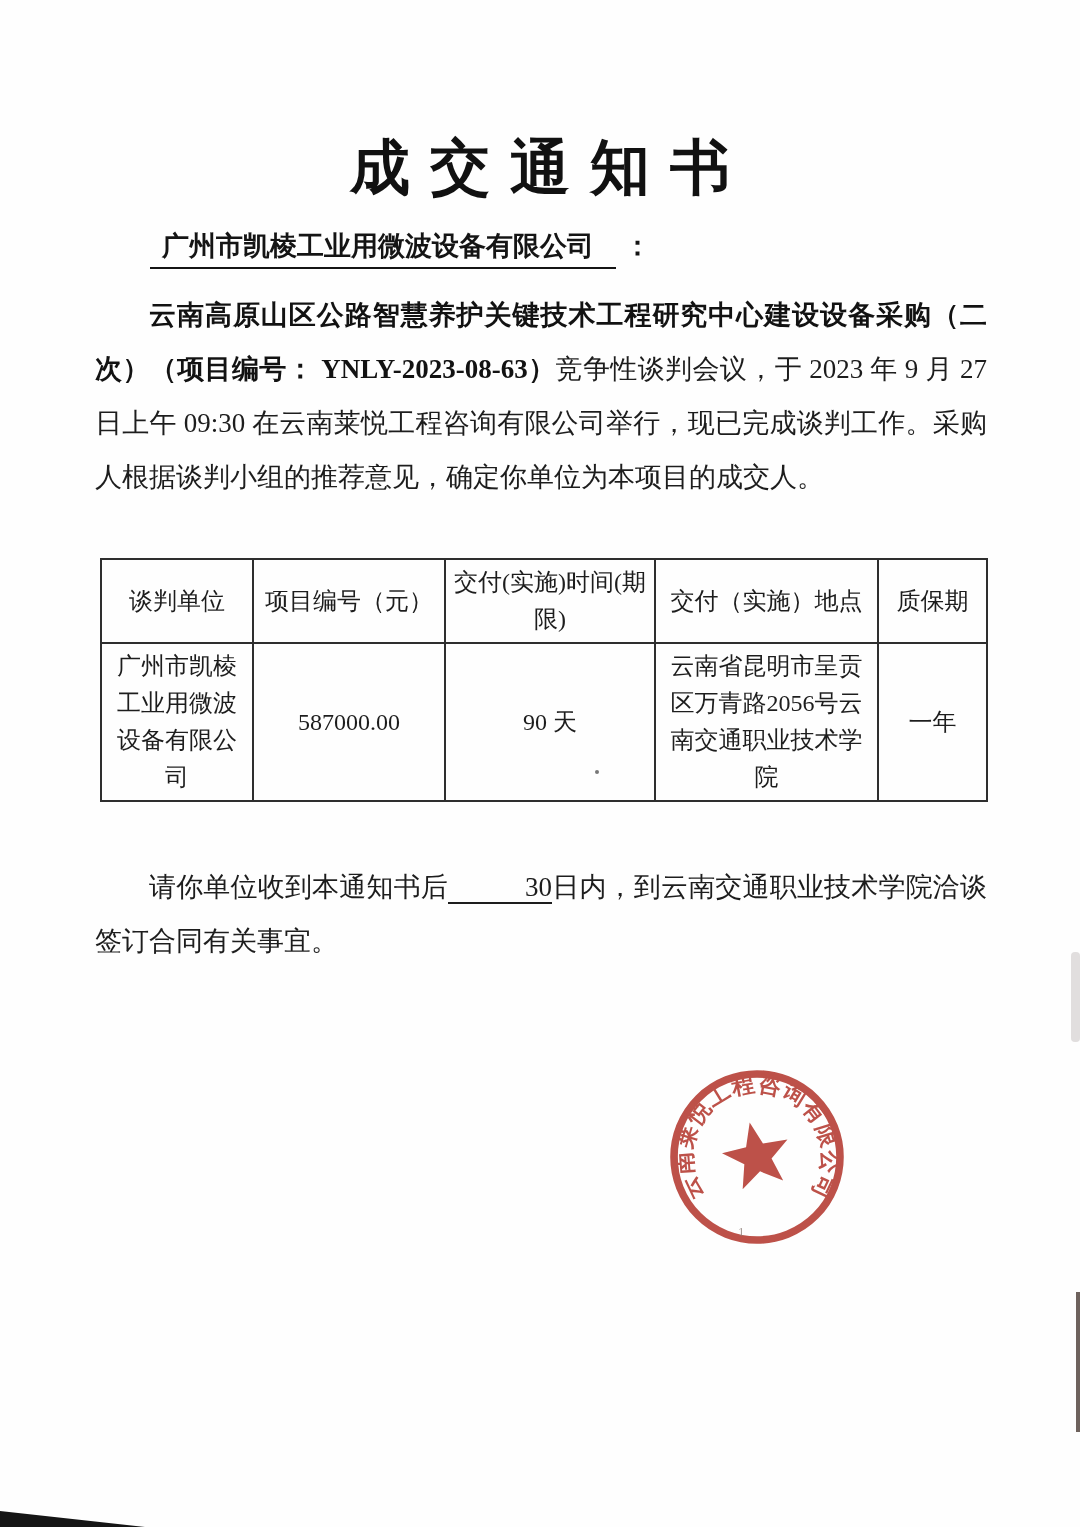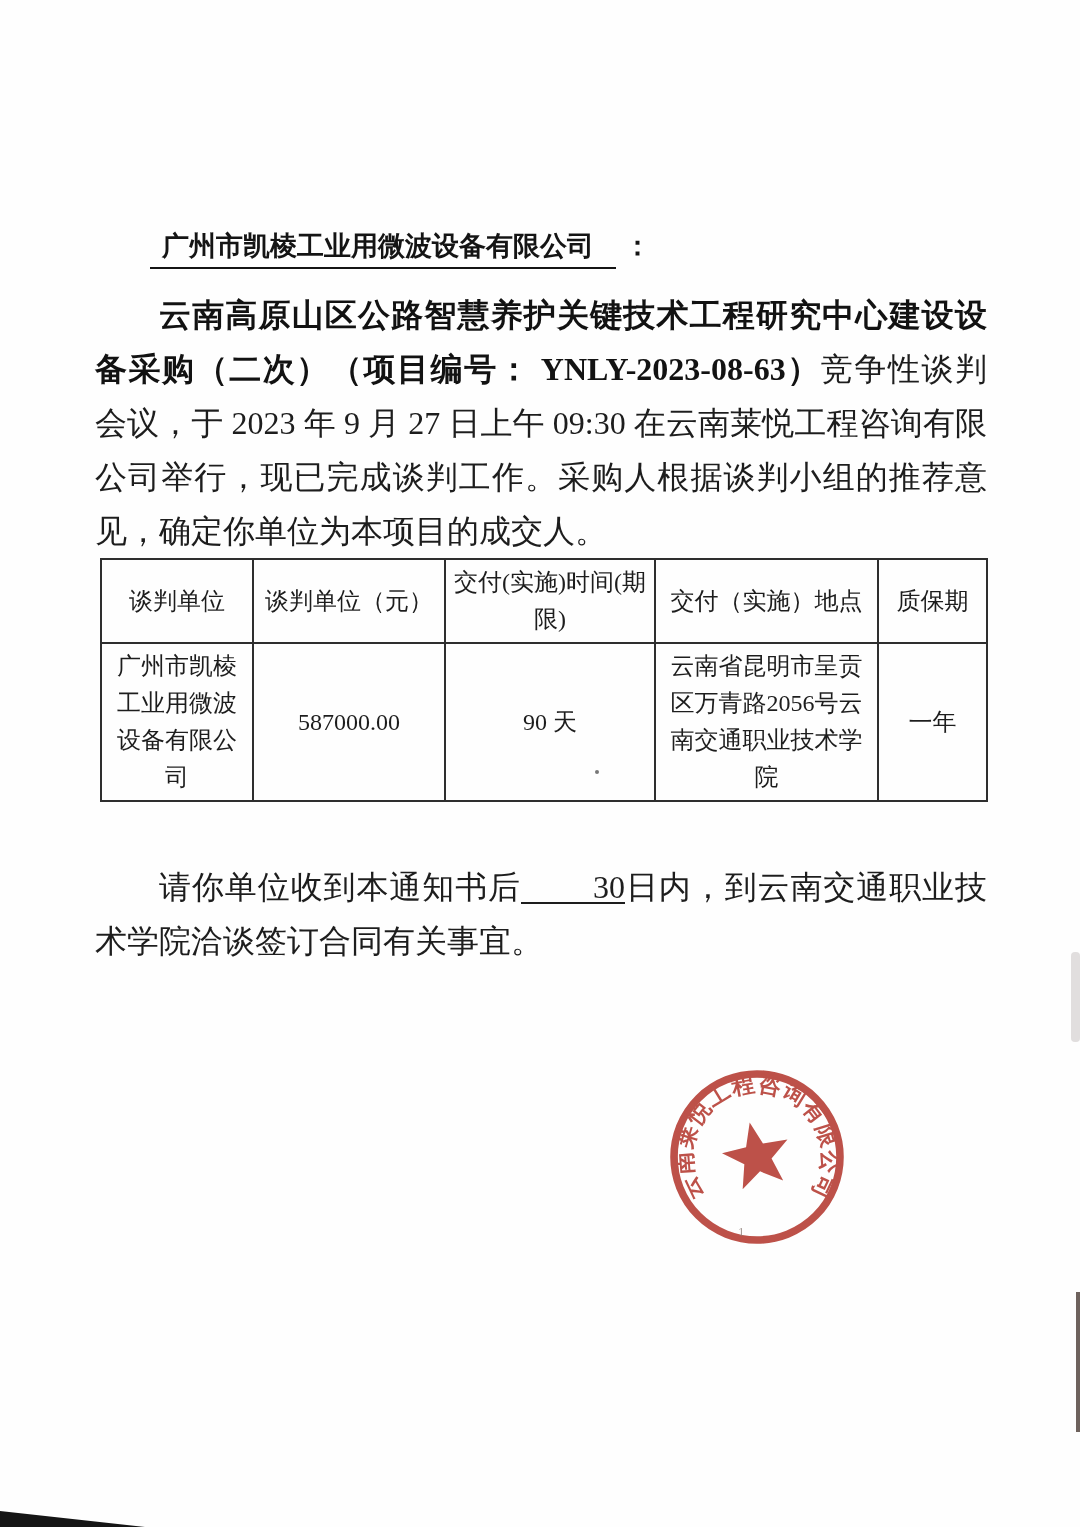--- a/index.html
+++ b/index.html
@@ -29,21 +29,21 @@
   }
   .addressee .uline{
     display:inline-block;
     padding:0 22px 3px 12px;
     border-bottom:2.5px solid #141414;
   }
   .addressee .colon{margin-left:8px;}
   
   .para{
     position:absolute;left:95px;width:892px;
-    font-size:32px;line-height:54px;
+    font-size:27px;line-height:54px;
     text-align:justify;text-justify:inter-character;
     color:#1d1d1d;
   }
   .p1{top:288px;text-indent:2em;}
   .p2{top:860px;text-indent:2em;}
   .seg-bold{font-weight:bold;color:#121212;}
   .u-fill{
     display:inline-block;width:104px;text-align:right;
     border-bottom:2px solid #1d1d1d;
     text-indent:0;line-height:30px;
@@ -100,41 +100,42 @@
     left:738px;top:1224px;
     font-size:13px;color:#8a7a74;opacity:.75;
     font-family:"Liberation Serif",serif;
   }
 </style>
 </head>
 <body>
 
 <div class="page">
 
+  <div class="doc-title">成交通知书</div>
 
   <div class="addressee">
     <span class="uline">广州市凯棱工业用微波设备有限公司</span><span class="colon">：</span>
   </div>
 
   <div class="para p1">
     <span class="seg-bold">云南高原山区公路智慧养护关键技术工程研究中心建设设备采购（二次）（项目编号： YNLY-2023-08-63）</span><span>竞争性谈判会议，于 2023 年 9 月 27 日上午 09:30 在云南莱悦工程咨询有限公司举行，现已完成谈判工作。采购人根据谈判小组的推荐意见，确定你单位为本项目的成交人。</span>
   </div>
 
   <table class="award-table">
     <colgroup>
       <col style="width:152px">
         <col style="width:192px">
         <col style="width:210px">
         <col style="width:223px">
         <col style="width:109px">
     </colgroup>
     <thead>
       <tr>
         <th>谈判单位</th>
-        <th>谈判单位（元）</th>
+        <th>项目编号（元）</th>
         <th>交付(实施)时间(期限)</th>
         <th>交付（实施）地点</th>
         <th>质保期</th>
       </tr>
     </thead>
     <tbody>
       <tr>
         <td>广州市凯棱工业用微波设备有限公司</td>
         <td>587000.00</td>
         <td>90 天</td>

